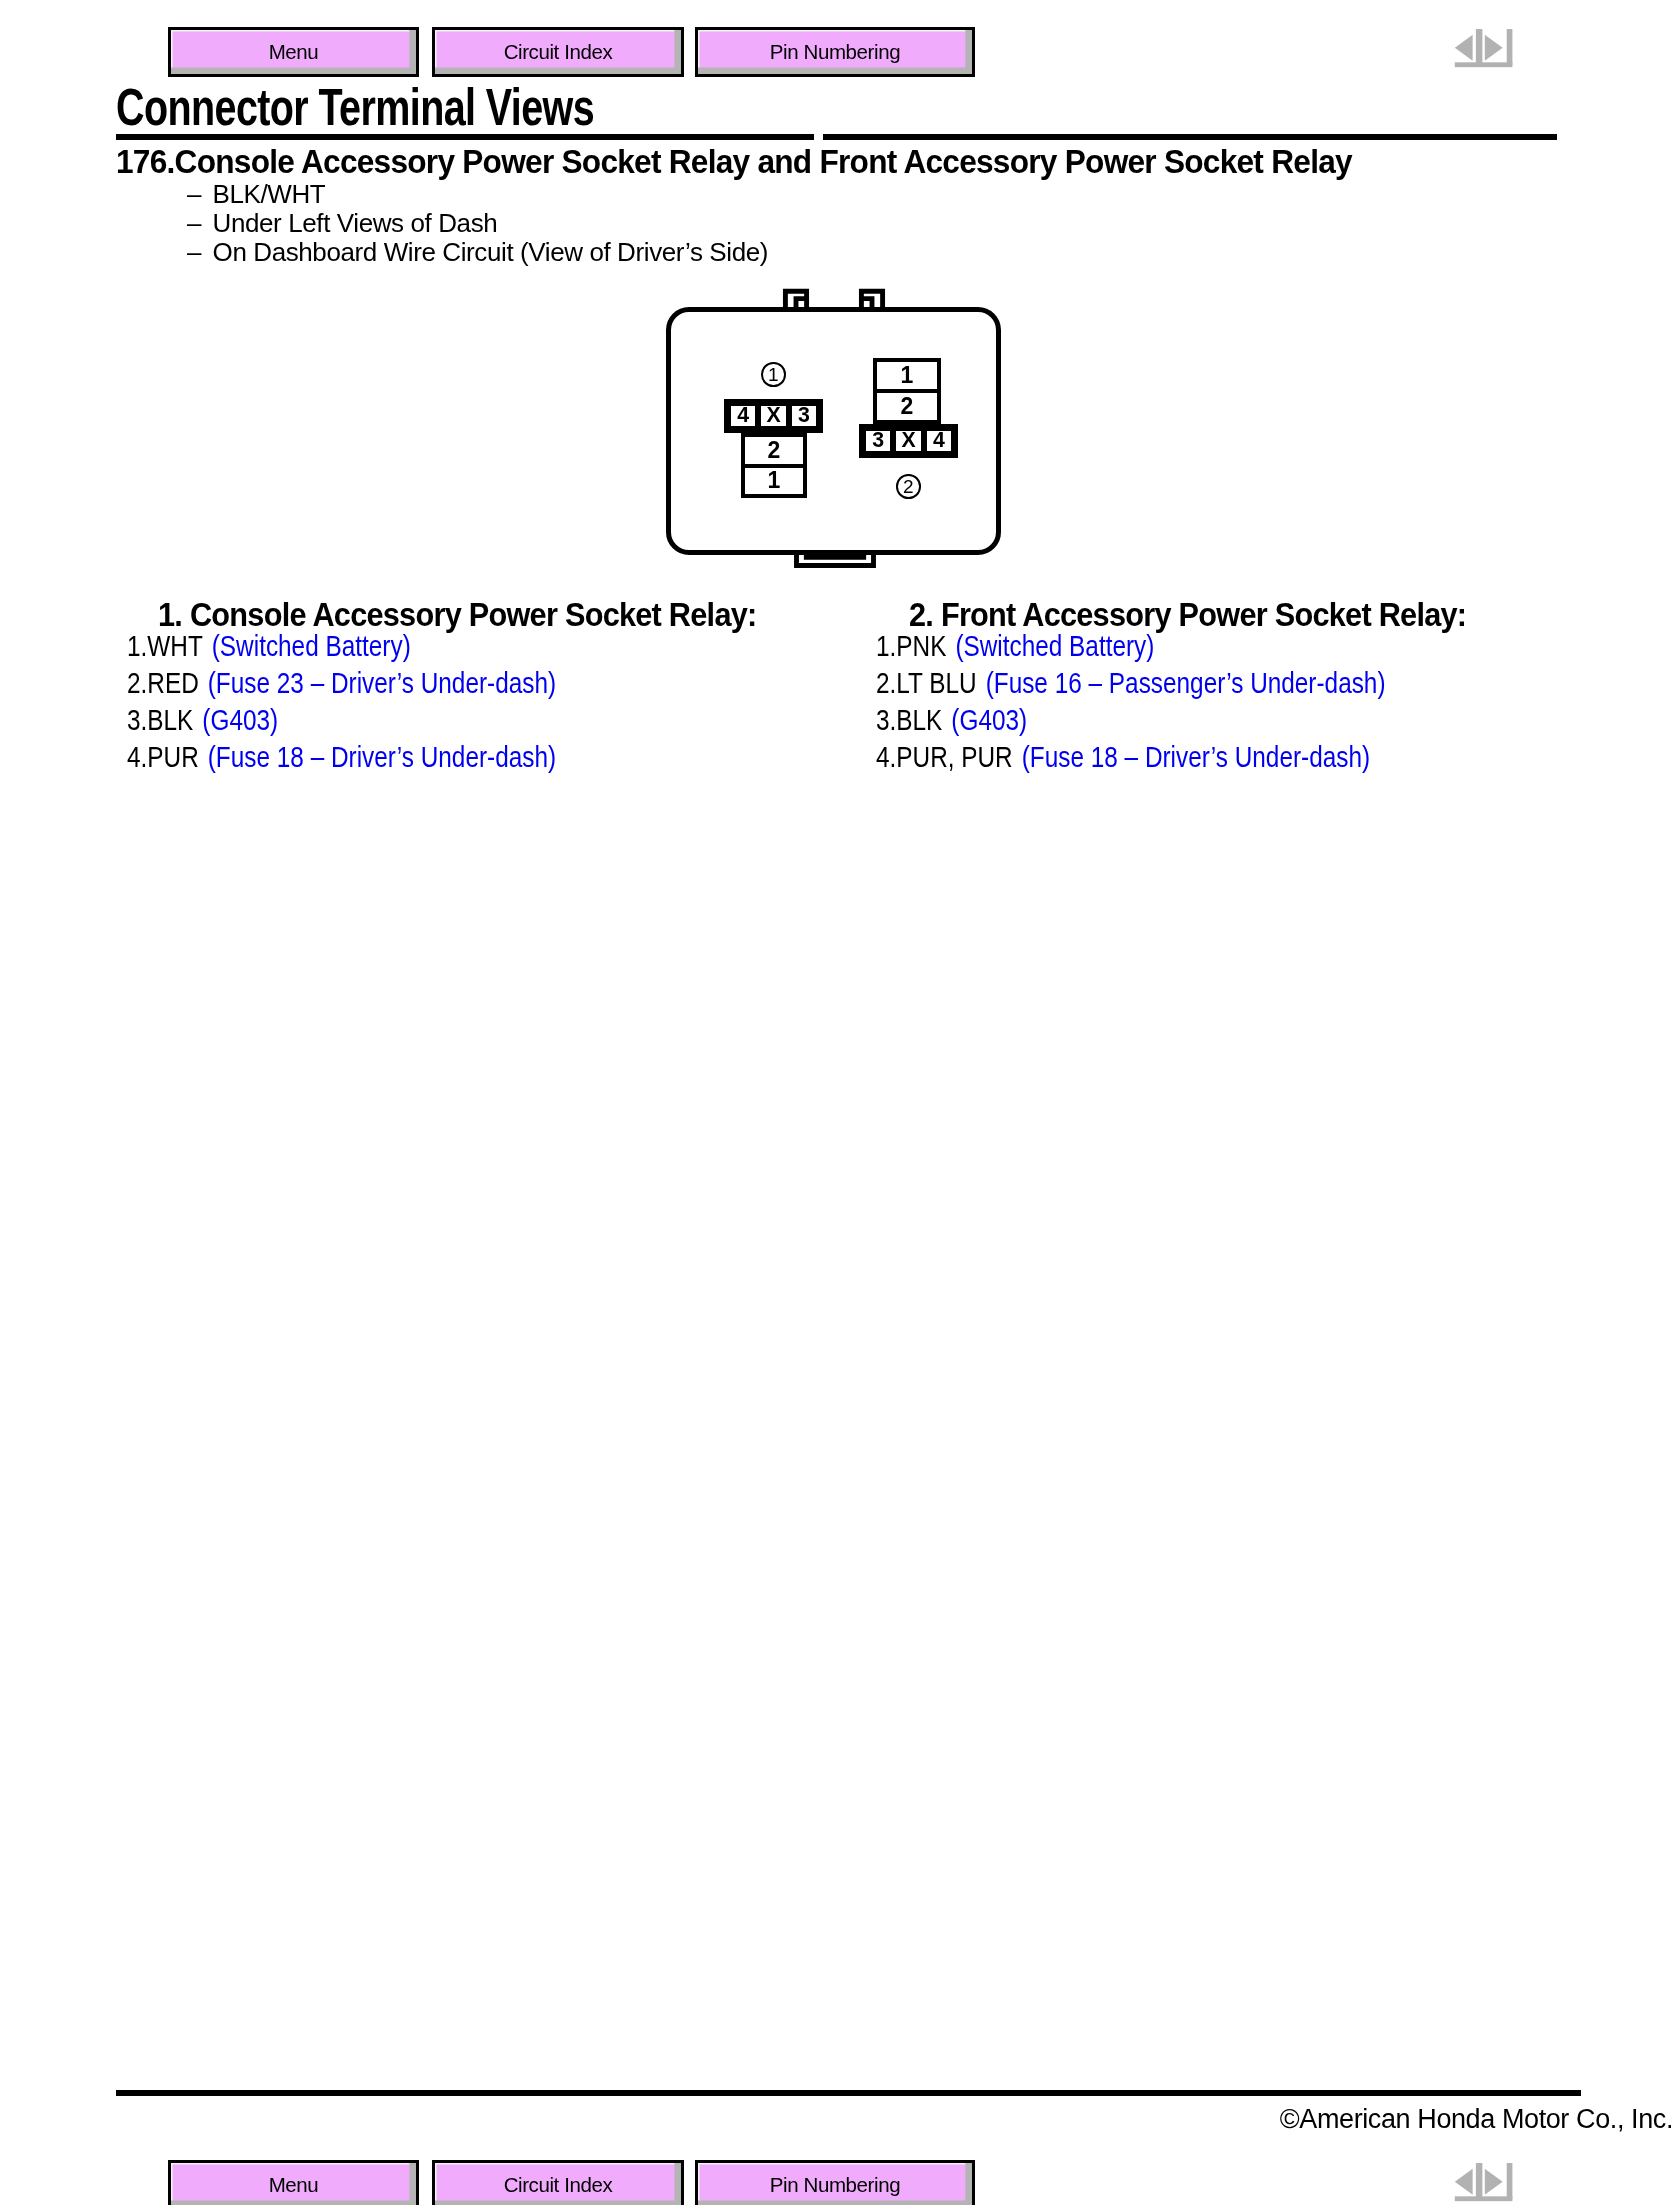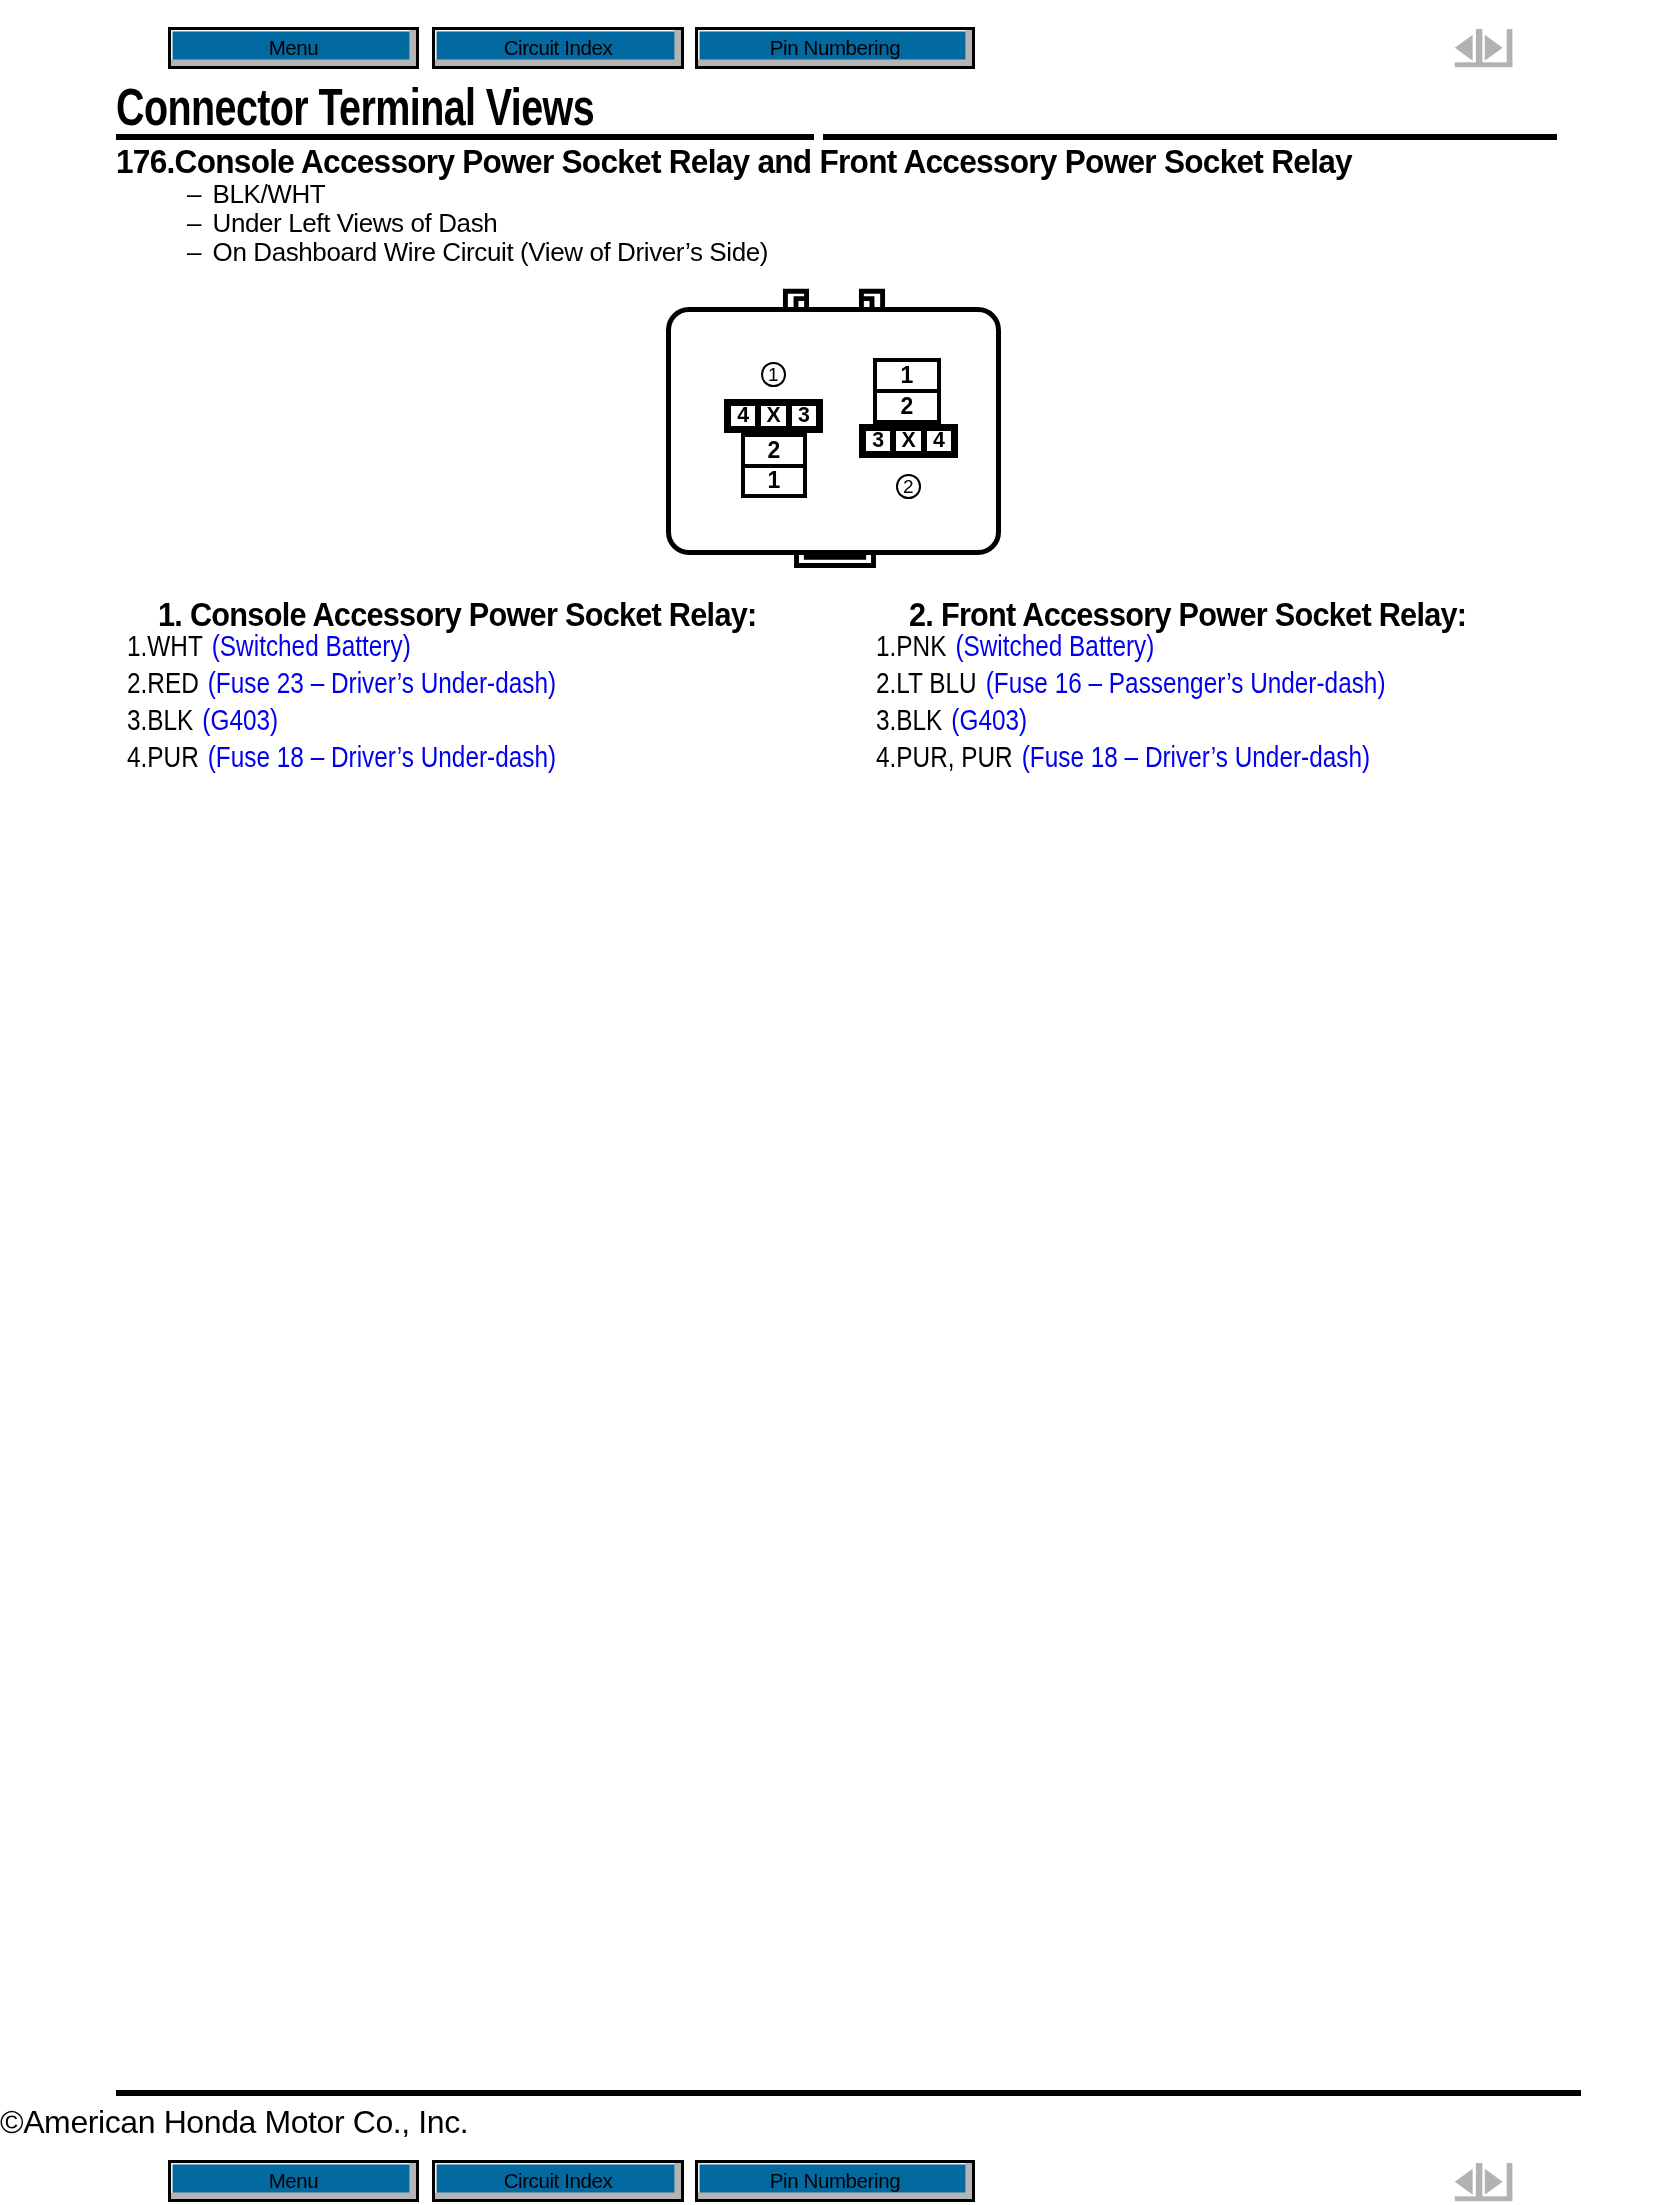--- a/index.html
+++ b/index.html
@@ -4,22 +4,22 @@
 <style>
   html,body{margin:0;padding:0;background:#fff;}
   body{
     position:relative;
     width:1673px;height:2205px;
     font-family:"Liberation Sans", sans-serif;
     color:#000;overflow:hidden;
   }
   
   .btn95{
-    position:absolute;height:42px;box-sizing:border-box;
-    border:3.3px solid #000;background:#0369a1;
+    position:absolute;height:50px;box-sizing:border-box;
+    border:3.3px solid #000;background:#f0abfc;
     box-shadow:inset -6.6px -6.6px 0 #b4b4b4, inset 1.6px 1.6px 0 #f2f2f2;
     display:flex;align-items:center;justify-content:center;
     font-size:20.5px;letter-spacing:-0.4px;cursor:pointer;
   }
   
   .navicon{position:absolute;width:64px;height:43px;cursor:pointer;}
   .navicon *{fill:var(--nav-gray,#b2b2b2);}
   
   .h-main{
     position:absolute;left:116px;top:82px;font-size:52px;font-weight:bold;
@@ -72,22 +72,22 @@
     position:absolute;top:598px;font-size:33px;font-weight:bold;line-height:34px;
     letter-spacing:-0.8px;white-space:nowrap;transform:scaleX(0.93);transform-origin:0 0;
   }
   .pinline{
     position:absolute;font-size:29px;line-height:31px;white-space:nowrap;
     transform:scaleX(0.84);transform-origin:0 50%;
   }
   .pinline .desc{color:var(--link-blue,#0000EE);margin-left:10.7px;}
   
   .copyright{
-    position:absolute;left:0;right:0;top:2104px;text-align:left;
-    font-size:32px;letter-spacing:-0.4px;
+    position:absolute;left:0;right:0;top:2104px;text-align:right;
+    font-size:27px;letter-spacing:-0.4px;
   }
 </style>
 </head>
 <body>
 
 <div class="btn95" style="left:168px;top:27px;width:251px;">Menu</div>
 <div class="btn95" style="left:432px;top:27px;width:252px;">Circuit Index</div>
 <div class="btn95" style="left:695px;top:27px;width:280px;">Pin Numbering</div>
 
 <svg class="navicon" style="left:1452px;top:25.4px;" viewBox="0 0 78 53">

